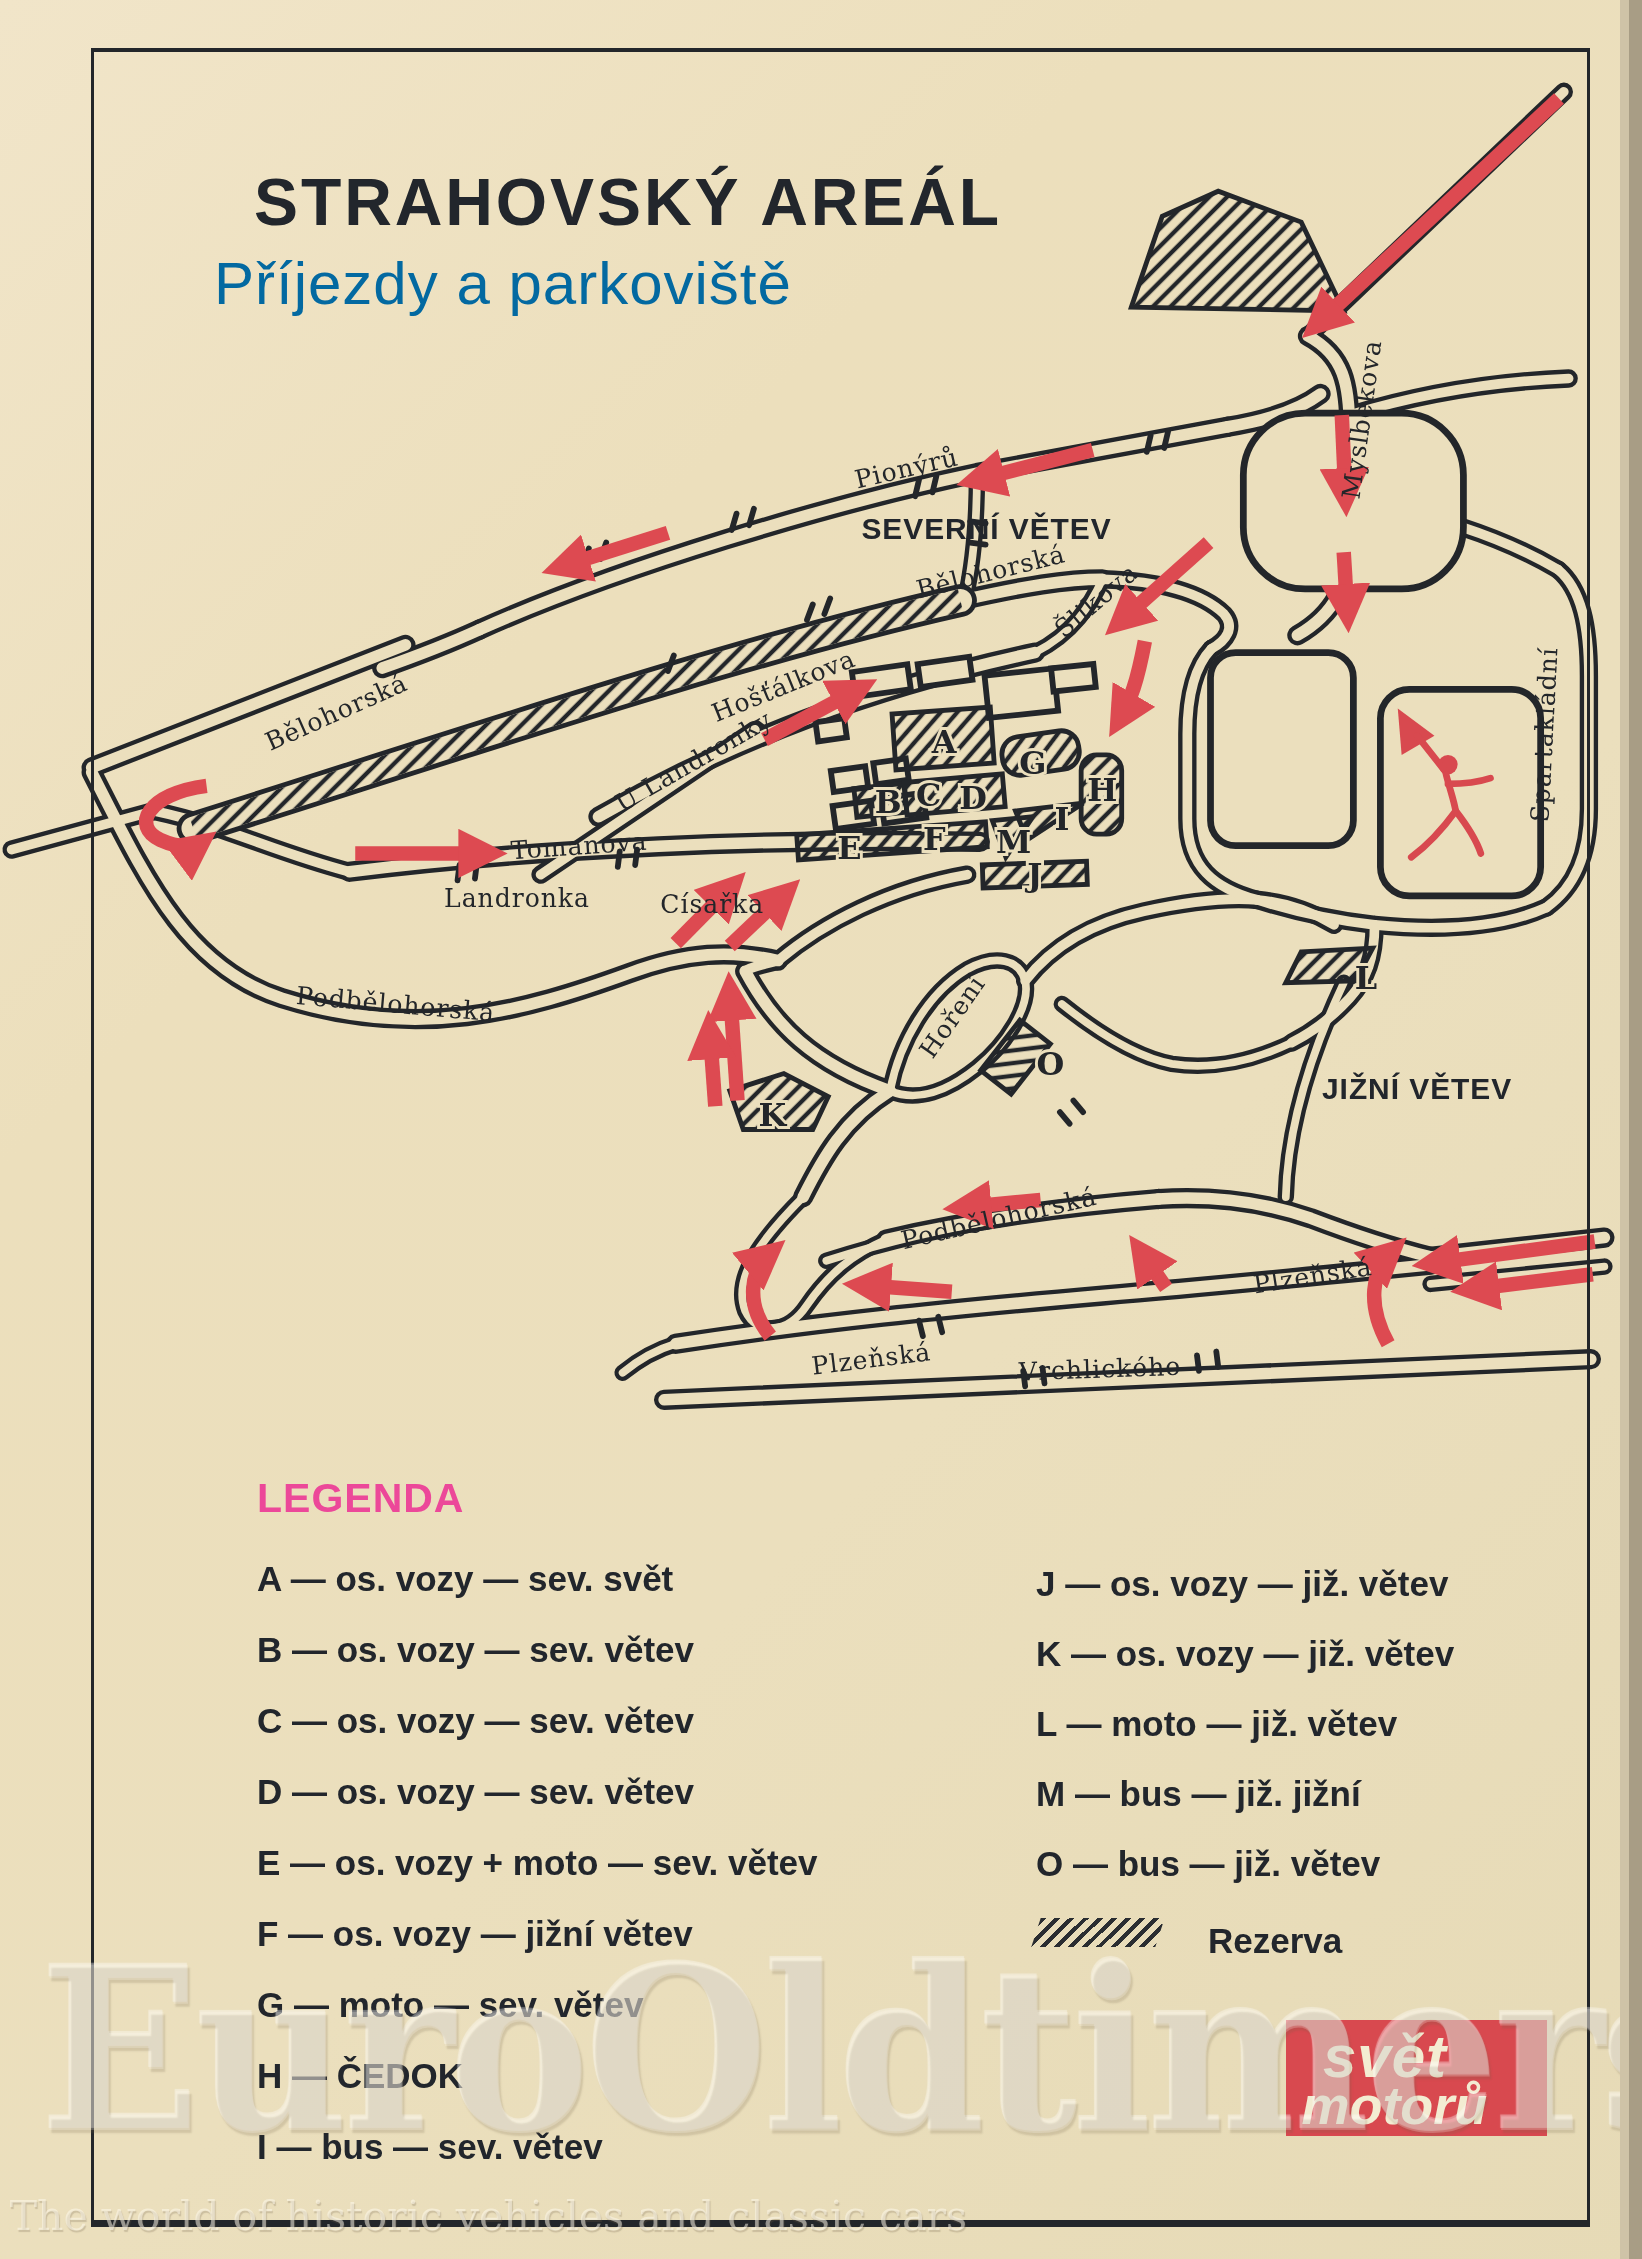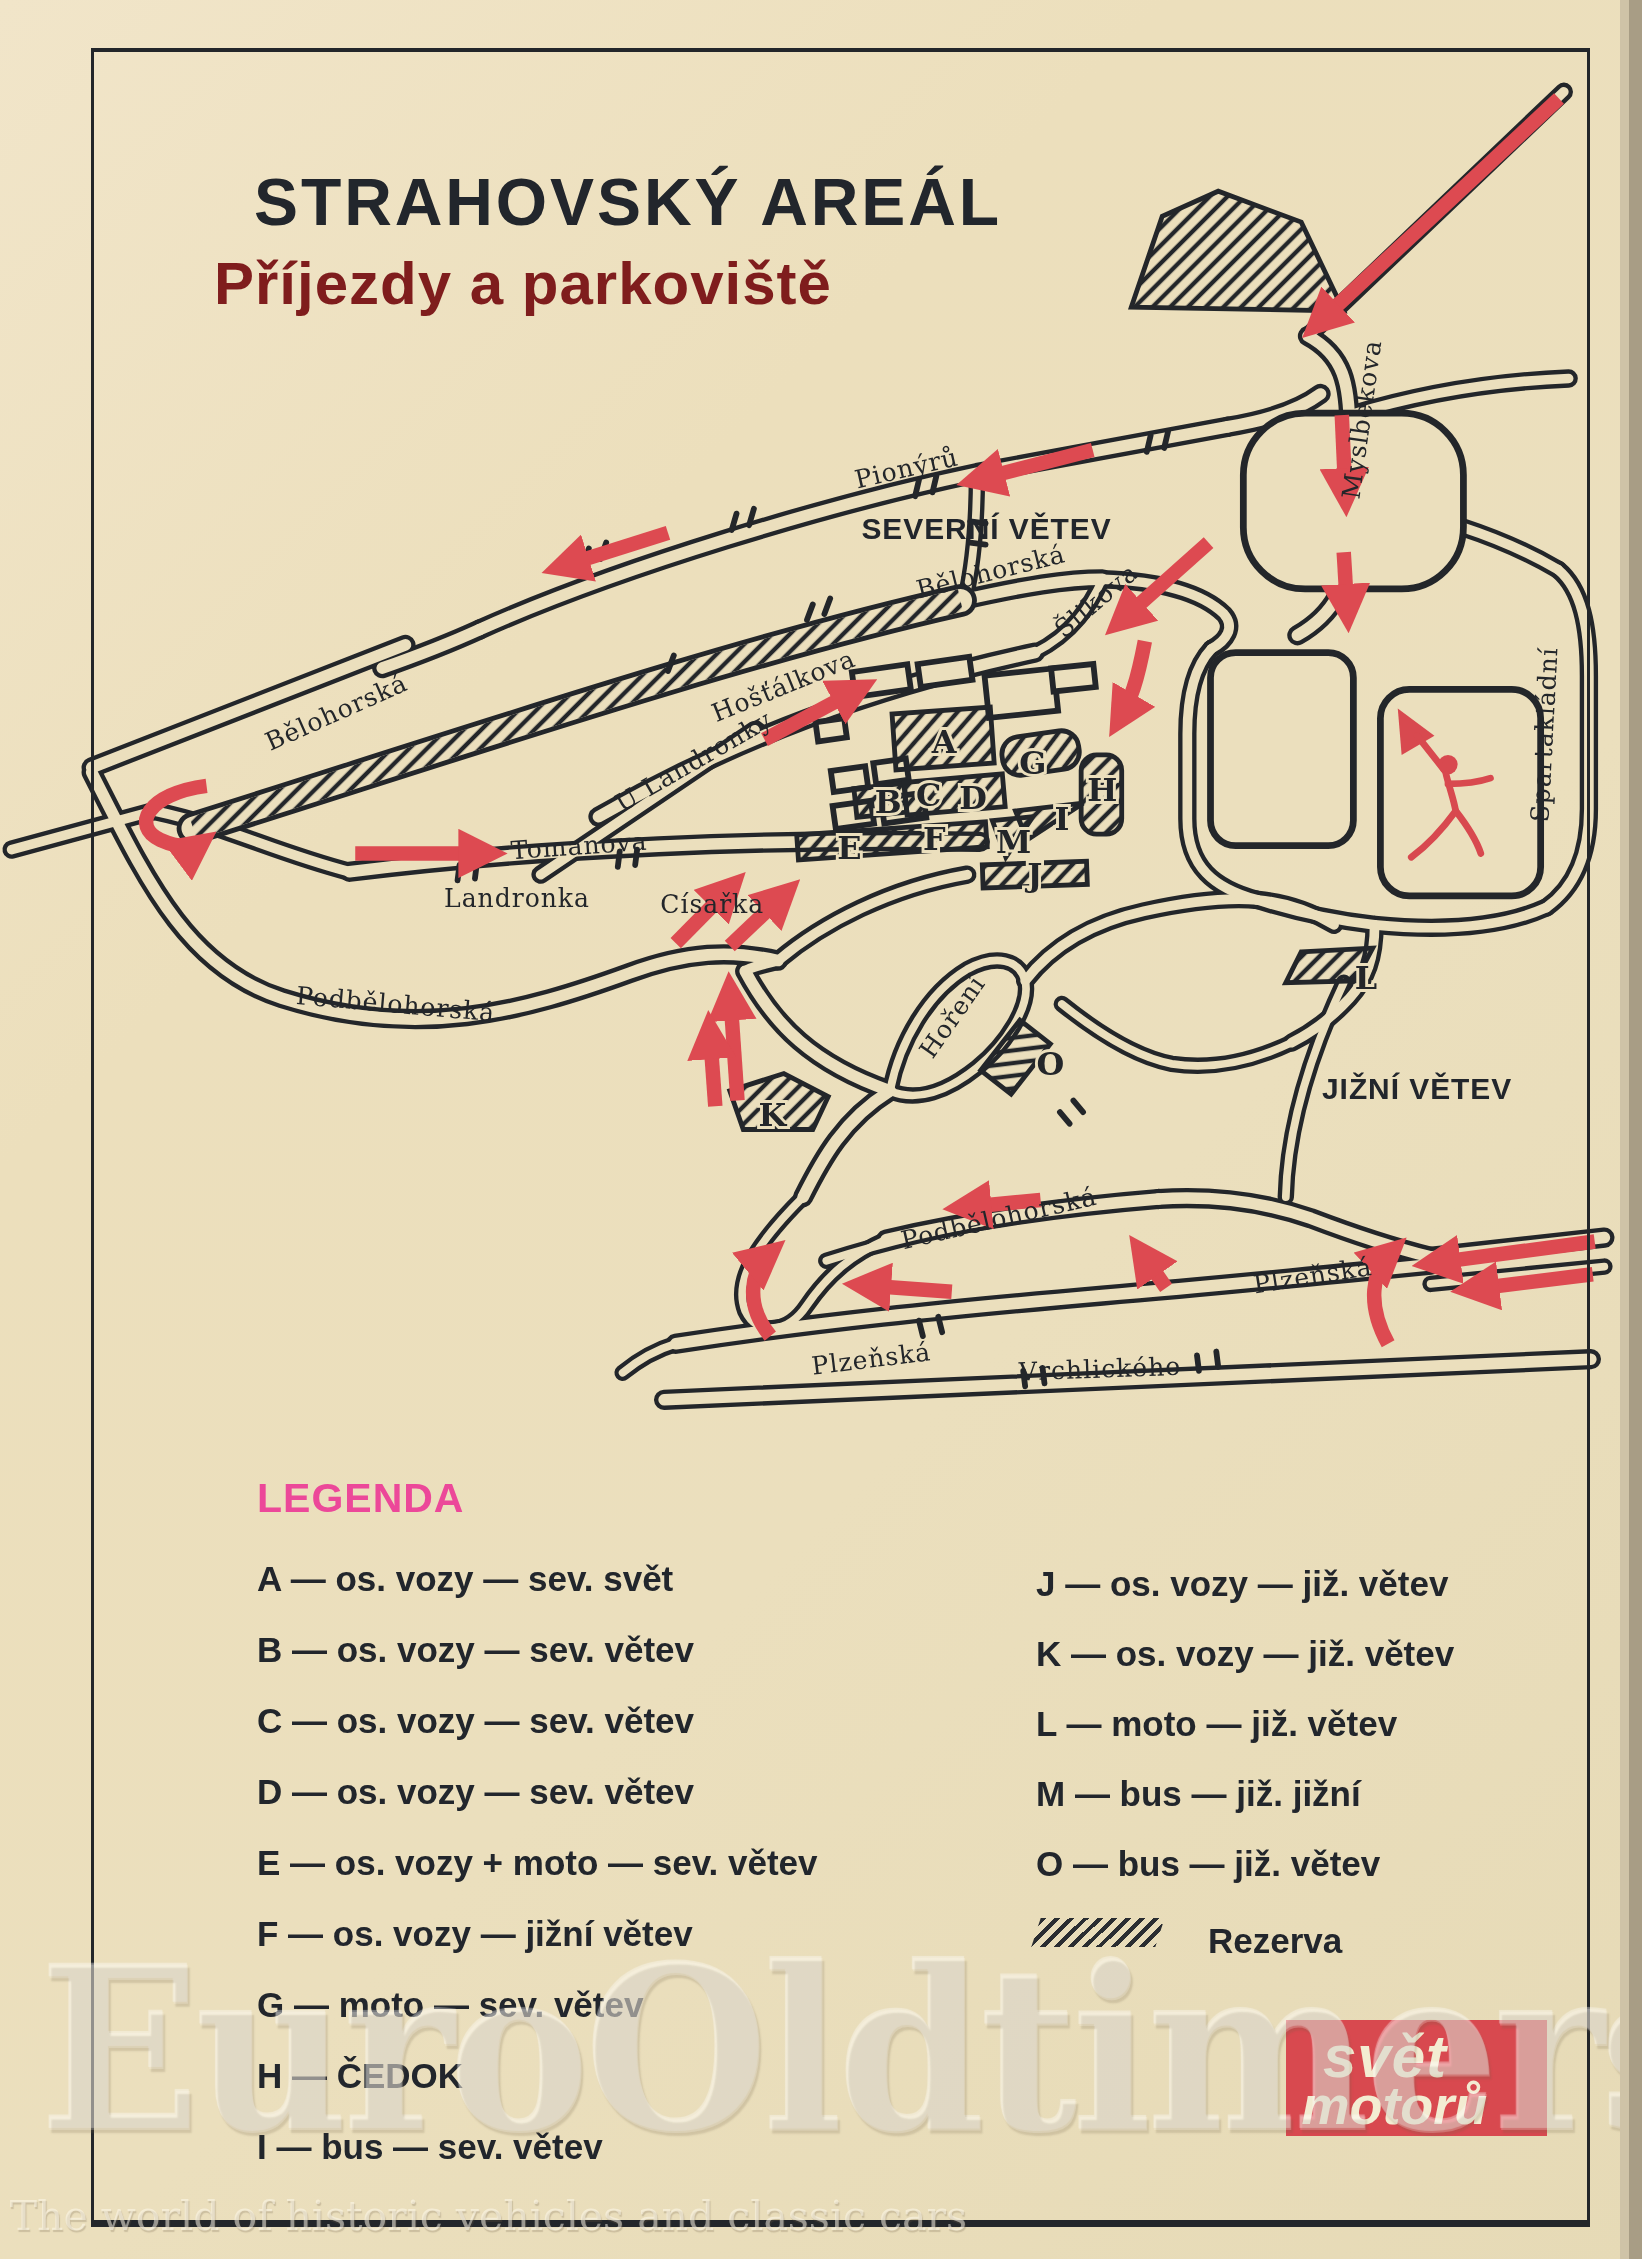--- a/index.html
+++ b/index.html
@@ -7,22 +7,22 @@
        font-family:"Liberation Sans",sans-serif;
        background:linear-gradient(135deg,#f1e5c9 0%,#ecdfbc 30%,#ebdfbd 60%,#e6dab6 100%);}
   .page{position:absolute;inset:0;}
   
   .edge-right{position:absolute;top:0;right:0;width:12.6px;height:100%;background:#a89d85;}
   .edge-right2{position:absolute;top:0;right:12.6px;width:9.7px;height:100%;background:#cfc3a7;}
   .frame{position:absolute;left:91px;top:48px;width:1493px;height:2168px;
          border-style:solid;border-color:#23262a;border-width:4.8px 3.9px 7.7px 3.9px;}
   .title{position:absolute;left:214px;top:164px;font-size:66px;font-weight:bold;
          letter-spacing:2.9px;color:#22262c;margin-left:40px;}
-  .subtitle{position:absolute;left:214px;top:249px;font-size:60px;font-weight:bold;
-         letter-spacing:1px;color:#7f1d1d;}
+  .subtitle{position:absolute;left:214px;top:249px;font-size:60px;font-weight:normal;
+         letter-spacing:1px;color:#0369a1;}
   #map-svg{position:absolute;left:0;top:0;}
   
   .rc{fill:none;stroke:#23262a;stroke-linecap:round;stroke-linejoin:round;}
   .rf{fill:none;stroke:#ebdfbd;stroke-linecap:round;stroke-linejoin:round;}
   .stubs{fill:none;stroke:#23262a;stroke-width:6;stroke-linecap:round;}
   .block{fill:#ebdfbd;stroke:#23262a;stroke-width:7;}
   .bldg{fill:#ebdfbd;stroke:#23262a;stroke-width:6;}
   .hatched{fill:url(#hp);stroke:#23262a;stroke-width:5;}
   .arrow{fill:none;stroke:#dd4a51;stroke-width:15;stroke-linecap:butt;stroke-linejoin:round;}
   .athlete{fill:none;stroke:#d8494f;stroke-width:7;stroke-linecap:round;stroke-linejoin:round;}

